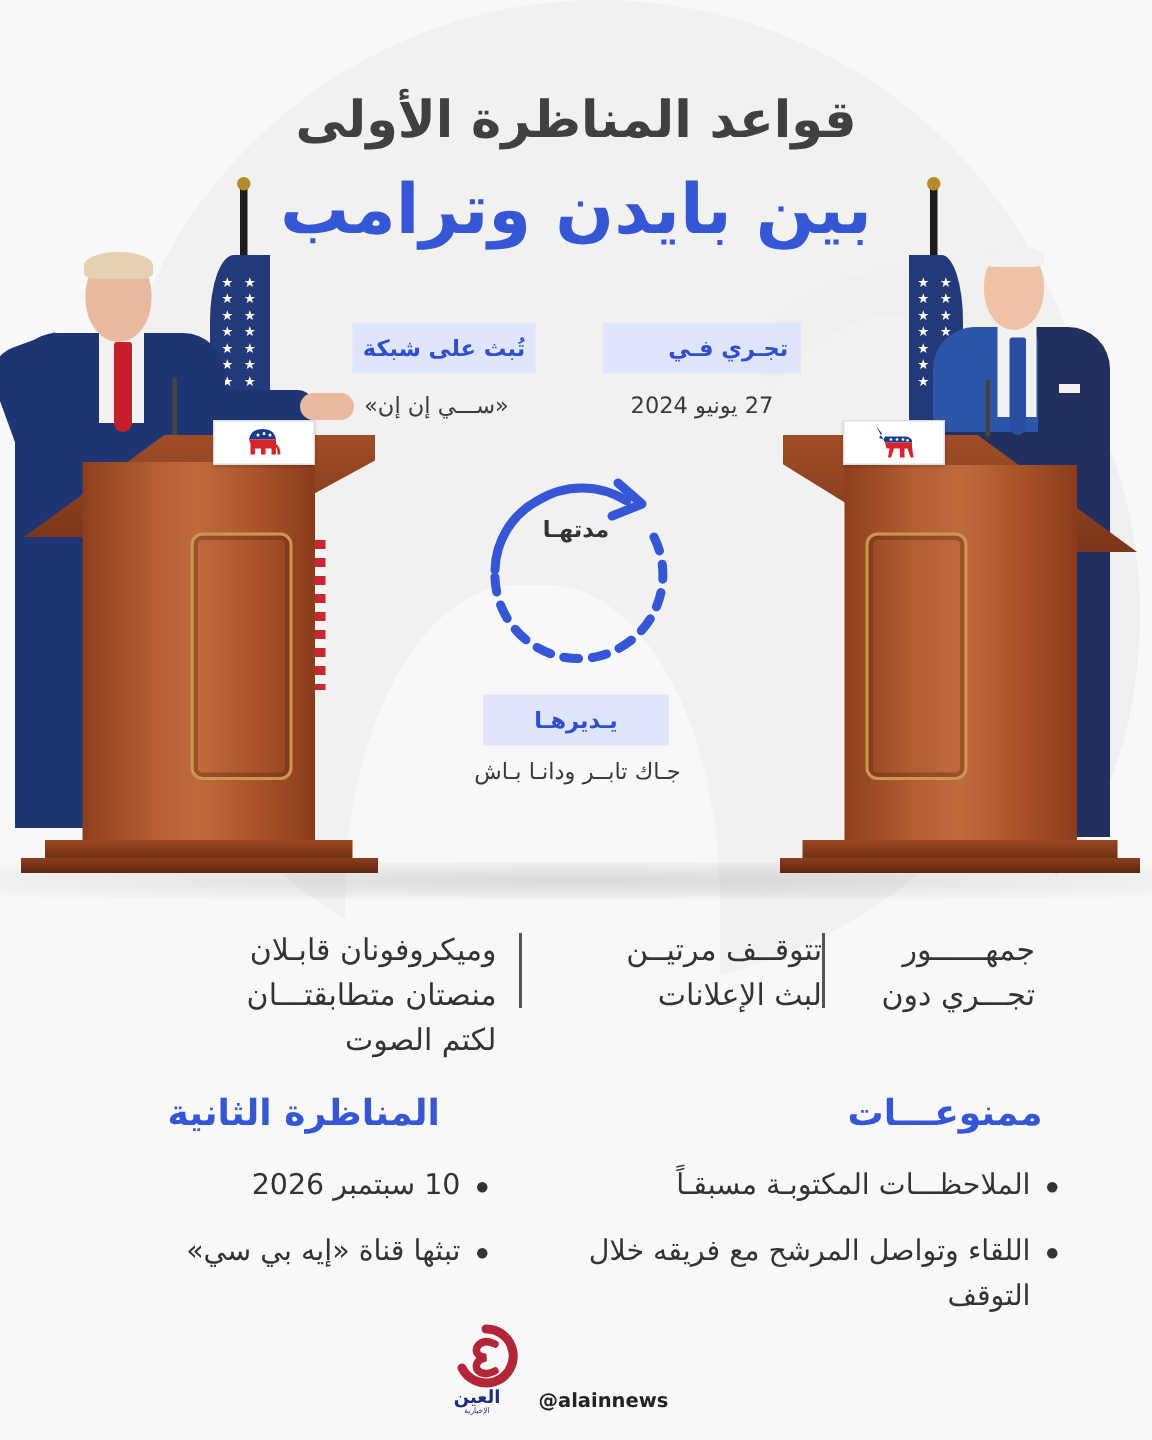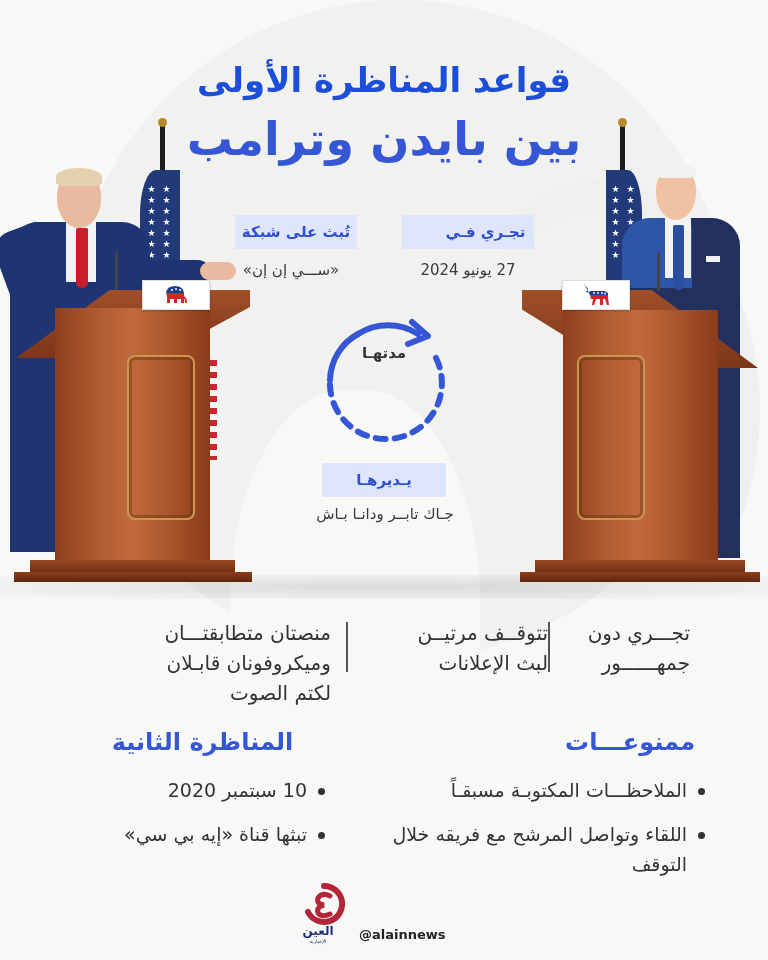--- a/index.html
+++ b/index.html
@@ -21,21 +21,21 @@
   }
   .watermark-arc {
     position: absolute; left: 440px; top: 180px; width: 320px; height: 460px;
     border-radius: 50%; border: 30px solid #efefed; border-left-color: transparent; border-bottom-color: transparent;
     z-index: 0;
   }
   .layer { position: absolute; z-index: 2; }
 
   .title-1 {
     top: 60px; left: 0; width: 768px; text-align: center;
-    font-size: 34px; font-weight: bold; color: #1d4ed8;
+    font-size: 34px; font-weight: bold; color: #404040;
   }
   .title-2 {
     top: 112px; left: 0; width: 768px; text-align: center;
     font-size: 46px; font-weight: bold; color: #3557d6;
   }
 
   .tag {
     background: #dfe6fb; color: #2f4fcf; font-weight: bold; font-size: 15px;
     height: 34px; line-height: 34px; text-align: center;
   }
@@ -185,45 +185,45 @@
     <path d="M118 44 A56 56 0 1 1 12 66" fill="none" stroke="#3557d6" stroke-width="6" stroke-linecap="round" stroke-dasharray="10 9"></path>
   </svg>
   <div class="timer-label">مدتهـا</div>
 </div>
 
 <div class="layer tag tag-mod">يـديرهـا</div>
 <div class="layer info-val val-mod">جـاك تابــر ودانـا بـاش</div>
 
 <div class="layer rules">
   <div class="rule rule-1">
+    <div>جمهــــــور</div>
     <div>تجـــري دون</div>
-    <div>جمهــــــور</div>
   </div>
   <div class="sep"></div>
   <div class="rule rule-2">
     <div>تتوقــف مرتيــن</div>
     <div>لبث الإعلانات</div>
   </div>
   <div class="sep"></div>
   <div class="rule rule-3">
+    <div>وميكروفونان قابـلان</div>
     <div>منصتان متطابقتـــان</div>
-    <div>وميكروفونان قابـلان</div>
     <div>لكتم الصوت</div>
   </div>
 </div>
 
 <div class="layer sec-title sec-banned-title">ممنوعـــات</div>
 <ul class="layer list list-banned">
   <li>الملاحظـــات المكتوبـة مسبقـاً</li>
   <li>اللقاء وتواصل المرشح مع فريقه خلال التوقف</li>
 </ul>
 
 <div class="layer sec-title sec-second-title">المناظرة الثانية</div>
 <ul class="layer list list-second">
-  <li>10 سبتمبر 2020</li>
+  <li>10 سبتمبر 2026</li>
   <li>تبثها قناة «إيه بي سي»</li>
 </ul>
 
 <div class="layer footer-logo">
   <svg width="52" height="44" viewBox="0 0 52 44" style="position:absolute;left:0;top:0;">
     <path d="M26 4 A18 18 0 1 1 10 30" fill="none" stroke="#b3263a" stroke-width="6" stroke-linecap="round"></path>
     <path d="M32 14 Q24 10 20 16 Q18 22 26 23 Q18 25 20 31 Q24 36 32 32" fill="none" stroke="#b3263a" stroke-width="5" stroke-linecap="round"></path>
   </svg>
   <div style="position:absolute;left:0;top:42px;width:40px;text-align:center;font-size:12px;font-weight:bold;color:#1f2f7a;">العين</div>
   <div style="position:absolute;left:0;top:56px;width:40px;text-align:center;font-size:5px;color:#1f2f7a;">الإخبارية</div>

